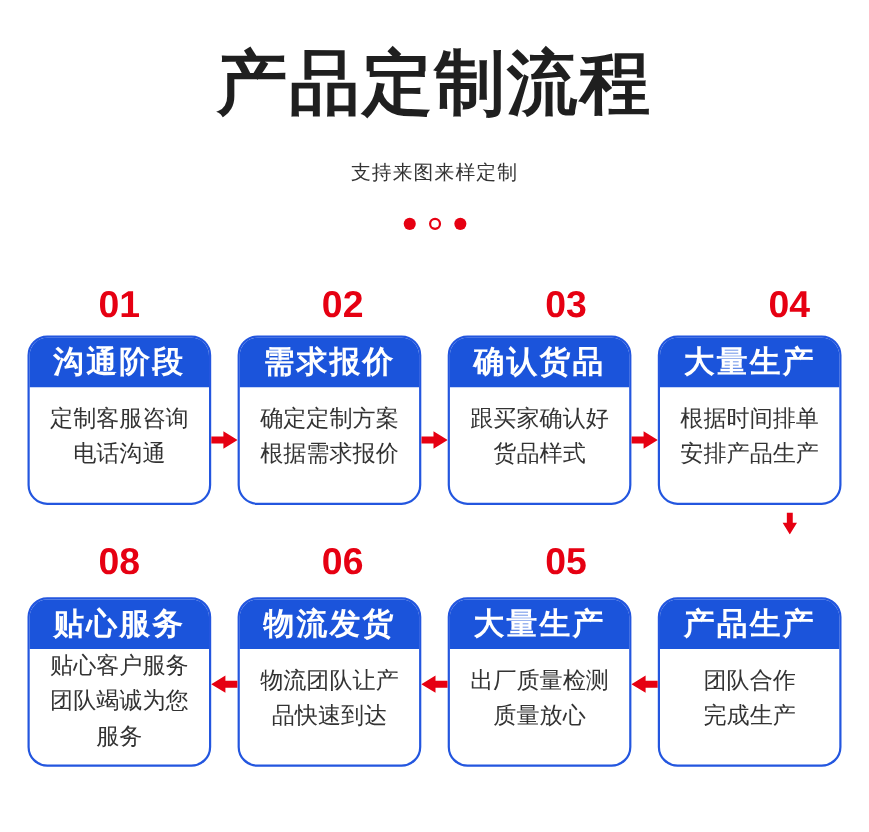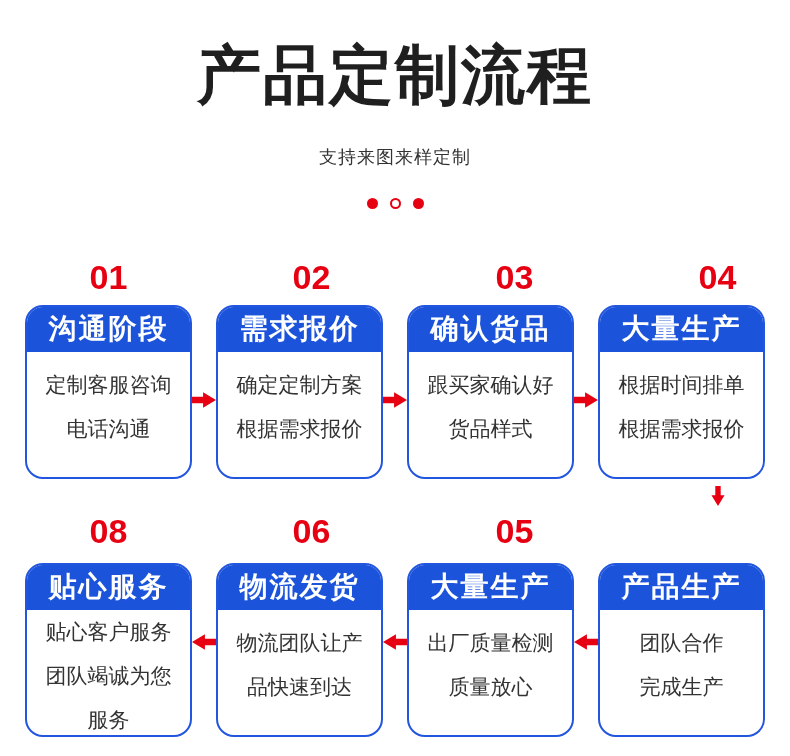--- a/index.html
+++ b/index.html
@@ -32,34 +32,34 @@
   .num-row{margin-top:50px;}
   .num-row.row2{margin-top:0;}
   .num{
     text-align:center;color:var(--red);
     font-size:34px;font-weight:700;line-height:36px;
   }
   .card-row{display:grid;grid-template-columns:167px 24px 167px 24px 167px 24px 167px;}
   .card-row.row1{margin-top:10px;}
   .card-row.row2{margin-top:14px;}
   .card{
-    height:174px;background:#ffffff;
+    height:154px;background:#ffffff;
     border:2px solid var(--border-blue);border-radius:18px;
     overflow:hidden;display:flex;flex-direction:column;
   }
   .card-head{
     flex:0 0 46px;background:var(--blue);
     color:#ffffff;font-size:28px;font-weight:700;letter-spacing:2px;
     display:flex;align-items:center;justify-content:center;
     border-radius:14px 14px 0 0;margin:-1px -1px 0 -1px;
   }
   .card-body{
     flex:1;display:flex;align-items:center;justify-content:center;
     padding:0 6px 16px 6px;
-    color:var(--body-ink);font-size:21px;line-height:44px;
+    color:var(--body-ink);font-size:21px;line-height:32px;
     text-align:center;white-space:pre-line;
   }
   .gap-cell{display:flex;justify-content:center;align-items:flex-start;}
   .card-row.row1 .gap-cell svg{margin-top:86px;}
   .card-row.row2 .gap-cell svg{margin-top:70px;}
   .arrow-left-wrap svg{transform:scaleX(-1);}
   .mid-strip{height:34px;margin-top:0;}
   .mid-cell{grid-column:4;display:flex;justify-content:center;align-items:center;}
 </style>
 </head>
@@ -112,21 +112,21 @@
 货品样式</div>
       </div>
       <div class="gap-cell">
         <svg width="24" height="18" viewBox="0 0 26 18">
             <path d="M0 5.5 H12 V0.5 L26 9 L12 17.5 V12.5 H0 Z" fill="#e60012"></path>
           </svg>
       </div>
       <div class="card">
         <div class="card-head">大量生产</div>
         <div class="card-body">根据时间排单
-根据需求报价</div>
+安排产品生产</div>
       </div>
     </div>
 
     <div class="grid4 mid-strip">
       <div class="mid-cell">
         <svg width="14" height="20" viewBox="0 0 18 26">
             <path d="M5.5 0 H12.5 V12 H17.5 L9 26 L0.5 12 H5.5 Z" fill="#e60012"></path>
           </svg>
       </div>
     </div>

